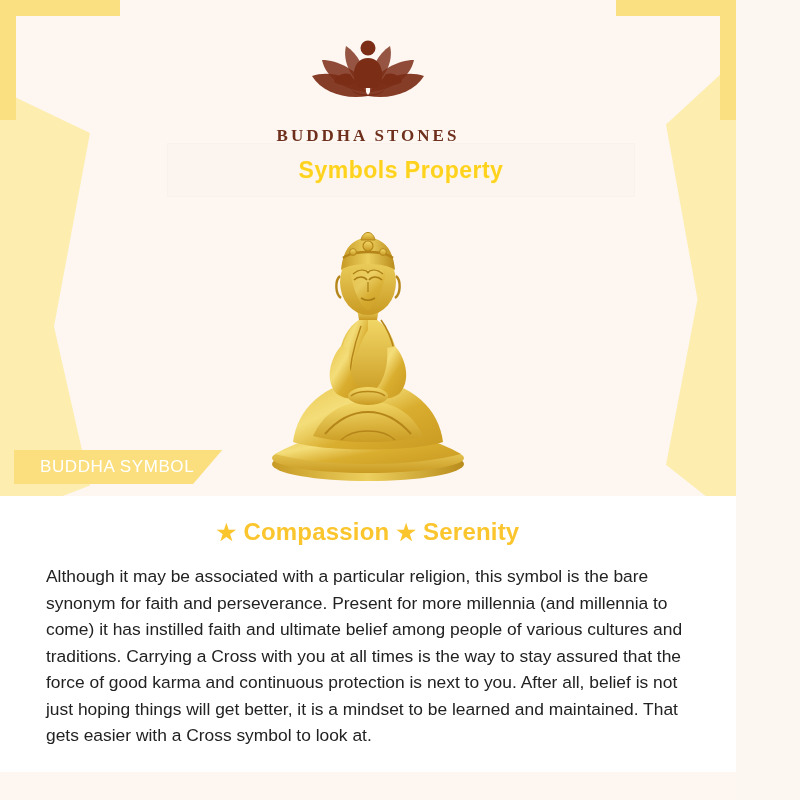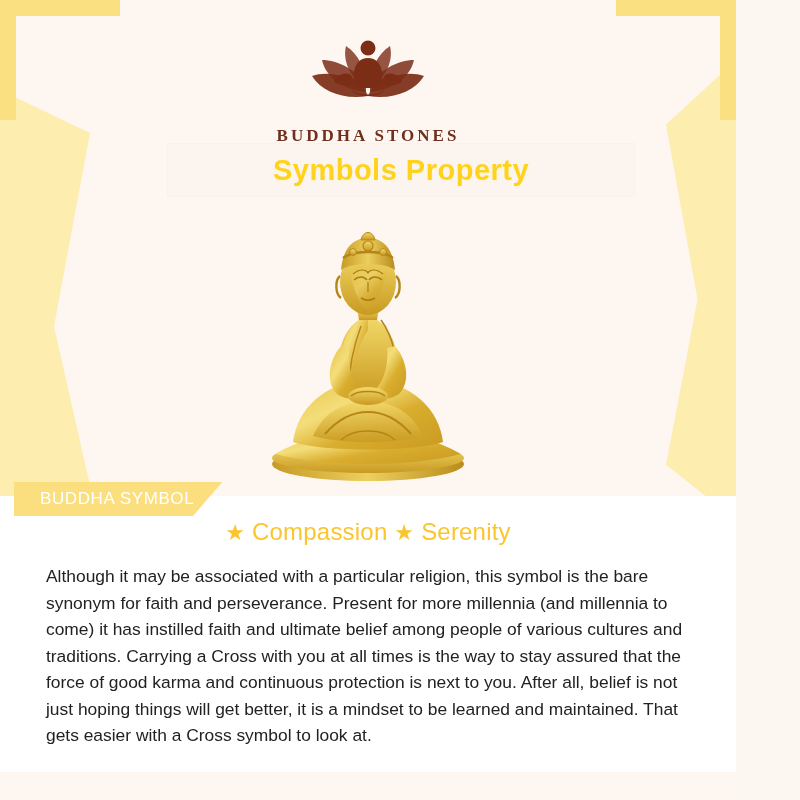--- a/index.html
+++ b/index.html
@@ -85,21 +85,21 @@
     width: 466px;
     height: 52px;
     background: #fbf4ef;
     box-shadow: 0 0 0 1px rgba(0,0,0,0.02);
     z-index: 3;
     display: flex;
     align-items: center;
     justify-content: center;
   }
   .title-band .title-text {
-    font-size: 29px;
+    font-size: 23px;
     font-weight: bold;
     color: #ffd21e;
     letter-spacing: 0.5px;
     text-shadow: 0 1px 0 #fff7d0;
   }
 
   
   .hero {
     position: absolute;
     left: 0; right: 0;
@@ -119,39 +119,38 @@
     height: 34px;
     background: #fbdf7e;
     color: #ffffff;
     font-size: 17px;
     letter-spacing: 0.6px;
     display: flex;
     align-items: center;
     padding: 0 28px 0 26px;
     clip-path: polygon(0 0, 100% 0, 86% 100%, 0 100%);
     z-index: 4;
-    margin-top: 32px;
   }
 
   
   .content {
     position: absolute;
     left: 0;
     right: 0;
     top: 496px;
     bottom: 28px;
     background: #ffffff;
     z-index: 3;
     padding: 16px 30px 0 30px;
     box-sizing: border-box;
   }
   .subtitle {
     text-align: center;
     font-size: 24px;
-    font-weight: normal;
+    font-weight: bold;
     color: #fbc52d;
     margin: 6px 0 12px 0;
     letter-spacing: 0.2px;
   }
   .subtitle .star { color: #fbc52d; font-size: 22px; }
   .body-text {
     font-size: 17.4px;
     line-height: 1.52;
     color: #222222;
     text-align: left;

